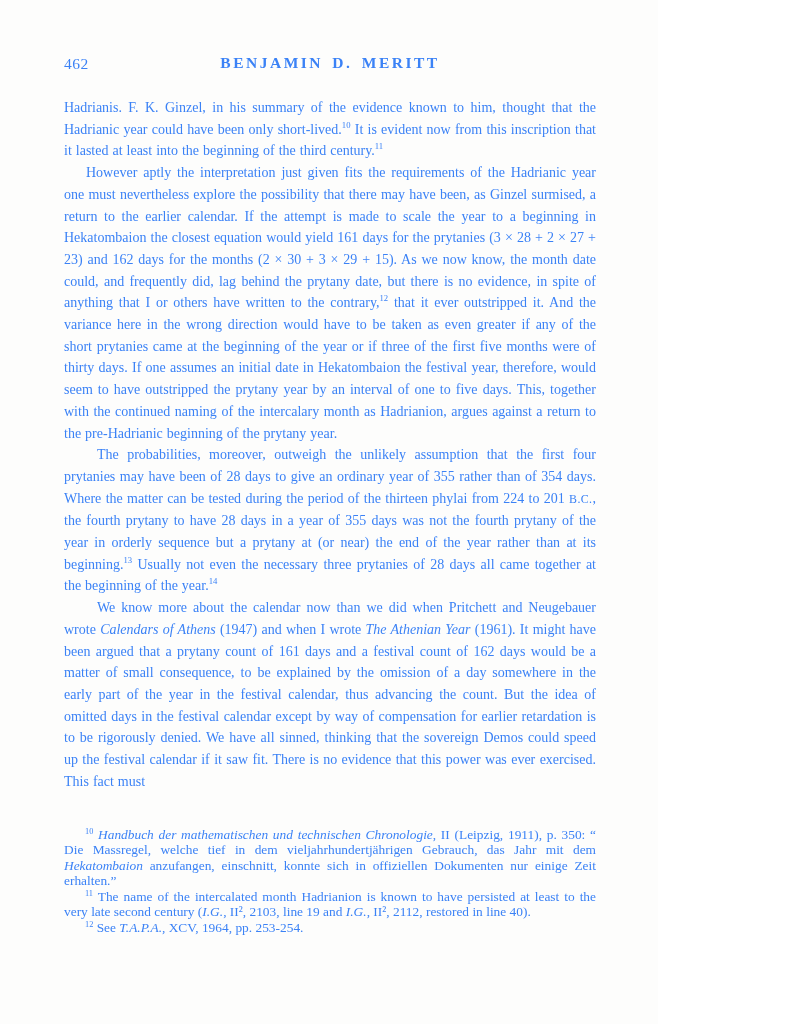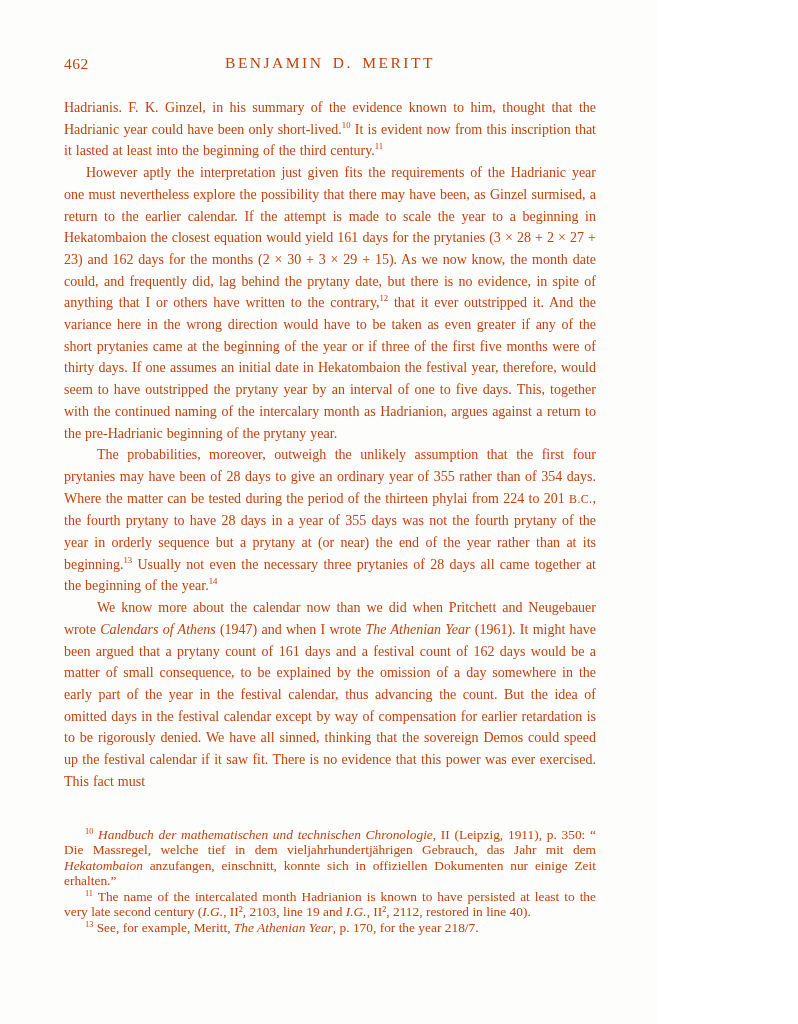--- a/index.html
+++ b/index.html
@@ -6,21 +6,21 @@
     margin: 0;
     padding: 0;
     background: #ffffff;
   }
   .page {
     width: 658px;
     height: 1024px;
     box-sizing: border-box;
     padding: 54px 62px 0 64px;
     background: #fdfdfc;
-    color: #c2410c;
+    color: #3b82f6;
     font-family: "Liberation Serif", "DejaVu Serif", serif;
     position: relative;
     overflow: hidden;
   }
   .header {
     position: relative;
     height: 20px;
     margin-bottom: 23px;
     font-size: 15.5px;
   }
@@ -31,20 +31,21 @@
     letter-spacing: 0.5px;
   }
   .running-head {
     position: absolute;
     left: 0;
     right: 0;
     top: 0;
     text-align: center;
     letter-spacing: 2.5px;
     word-spacing: 3px;
+    font-weight: bold;
   }
   .body-text p.para {
     margin: 0;
     font-size: 14px;
     line-height: 21.7px;
     text-align: justify;
     word-spacing: 0.5px;
   }
   .indent-none   { text-indent: 0; }
   .indent-small  { text-indent: 22px; }
@@ -75,15 +76,15 @@
   <div class="body-text">
       <p class="para indent-none"><span>Hadrianis. F. K. Ginzel, in his summary of the evidence known to him, thought that the Hadrianic year could have been only short-lived.</span><span class="sup">10</span><span> It is evident now from this inscription that it lasted at least into the beginning of the third century.</span><span class="sup">11</span></p>
       <p class="para indent-small"><span>However aptly the interpretation just given fits the requirements of the Hadrianic year one must nevertheless explore the possibility that there may have been, as Ginzel surmised, a return to the earlier calendar. If the attempt is made to scale the year to a beginning in Hekatombaion the closest equation would yield 161 days for the prytanies (3 × 28 + 2 × 27 + 23) and 162 days for the months (2 × 30 + 3 × 29 + 15). As we now know, the month date could, and frequently did, lag behind the prytany date, but there is no evidence, in spite of anything that I or others have written to the contrary,</span><span class="sup">12</span><span> that it ever outstripped it. And the variance here in the wrong direction would have to be taken as even greater if any of the short prytanies came at the beginning of the year or if three of the first five months were of thirty days. If one assumes an initial date in Hekatombaion the festival year, therefore, would seem to have outstripped the prytany year by an interval of one to five days. This, together with the continued naming of the intercalary month as Hadrianion, argues against a return to the pre-Hadrianic beginning of the prytany year.</span></p>
       <p class="para indent-medium"><span>The probabilities, moreover, outweigh the unlikely assumption that the first four prytanies may have been of 28 days to give an ordinary year of 355 rather than of 354 days. Where the matter can be tested during the period of the thirteen phylai from 224 to 201 </span><span class="sc">B.C.</span><span>, the fourth prytany to have 28 days in a year of 355 days was not the fourth prytany of the year in orderly sequence but a prytany at (or near) the end of the year rather than at its beginning.</span><span class="sup">13</span><span> Usually not even the necessary three prytanies of 28 days all came together at the beginning of the year.</span><span class="sup">14</span></p>
       <p class="para indent-medium"><span>We know more about the calendar now than we did when Pritchett and Neugebauer wrote </span><span class="it">Calendars of Athens</span><span> (1947) and when I wrote </span><span class="it">The Athenian Year</span><span> (1961). It might have been argued that a prytany count of 161 days and a festival count of 162 days would be a matter of small consequence, to be explained by the omission of a day somewhere in the early part of the year in the festival calendar, thus advancing the count. But the idea of omitted days in the festival calendar except by way of compensation for earlier retardation is to be rigorously denied. We have all sinned, thinking that the sovereign Demos could speed up the festival calendar if it saw fit. There is no evidence that this power was ever exercised. This fact must</span></p>
     </div>
 
   <div class="footnotes">
       <p class="footnote"><span class="sup">10</span><span> </span><span class="it">Handbuch der mathematischen und technischen Chronologie</span><span>, II (Leipzig, 1911), p. 350: “ Die Massregel, welche tief in dem vieljahrhundertjährigen Gebrauch, das Jahr mit dem </span><span class="it">Hekatombaion</span><span> anzufangen, einschnitt, konnte sich in offiziellen Dokumenten nur einige Zeit erhalten.”</span></p>
       <p class="footnote"><span class="sup">11</span><span> The name of the intercalated month Hadrianion is known to have persisted at least to the very late second century (</span><span class="it">I.G.</span><span>, II², 2103, line 19 and </span><span class="it">I.G.</span><span>, II², 2112, restored in line 40).</span></p>
-      <p class="footnote"><span class="sup">13</span><span> See, for example, Meritt, </span><span class="it">The Athenian Year</span><span>, p. 170, for the year 218/7.</span></p>
+      <p class="footnote"><span class="sup">12</span><span> See </span><span class="it">T.A.P.A.</span><span>, XCV, 1964, pp. 253-254.</span></p>
     </div>
 </div>
 
 </body></html>

